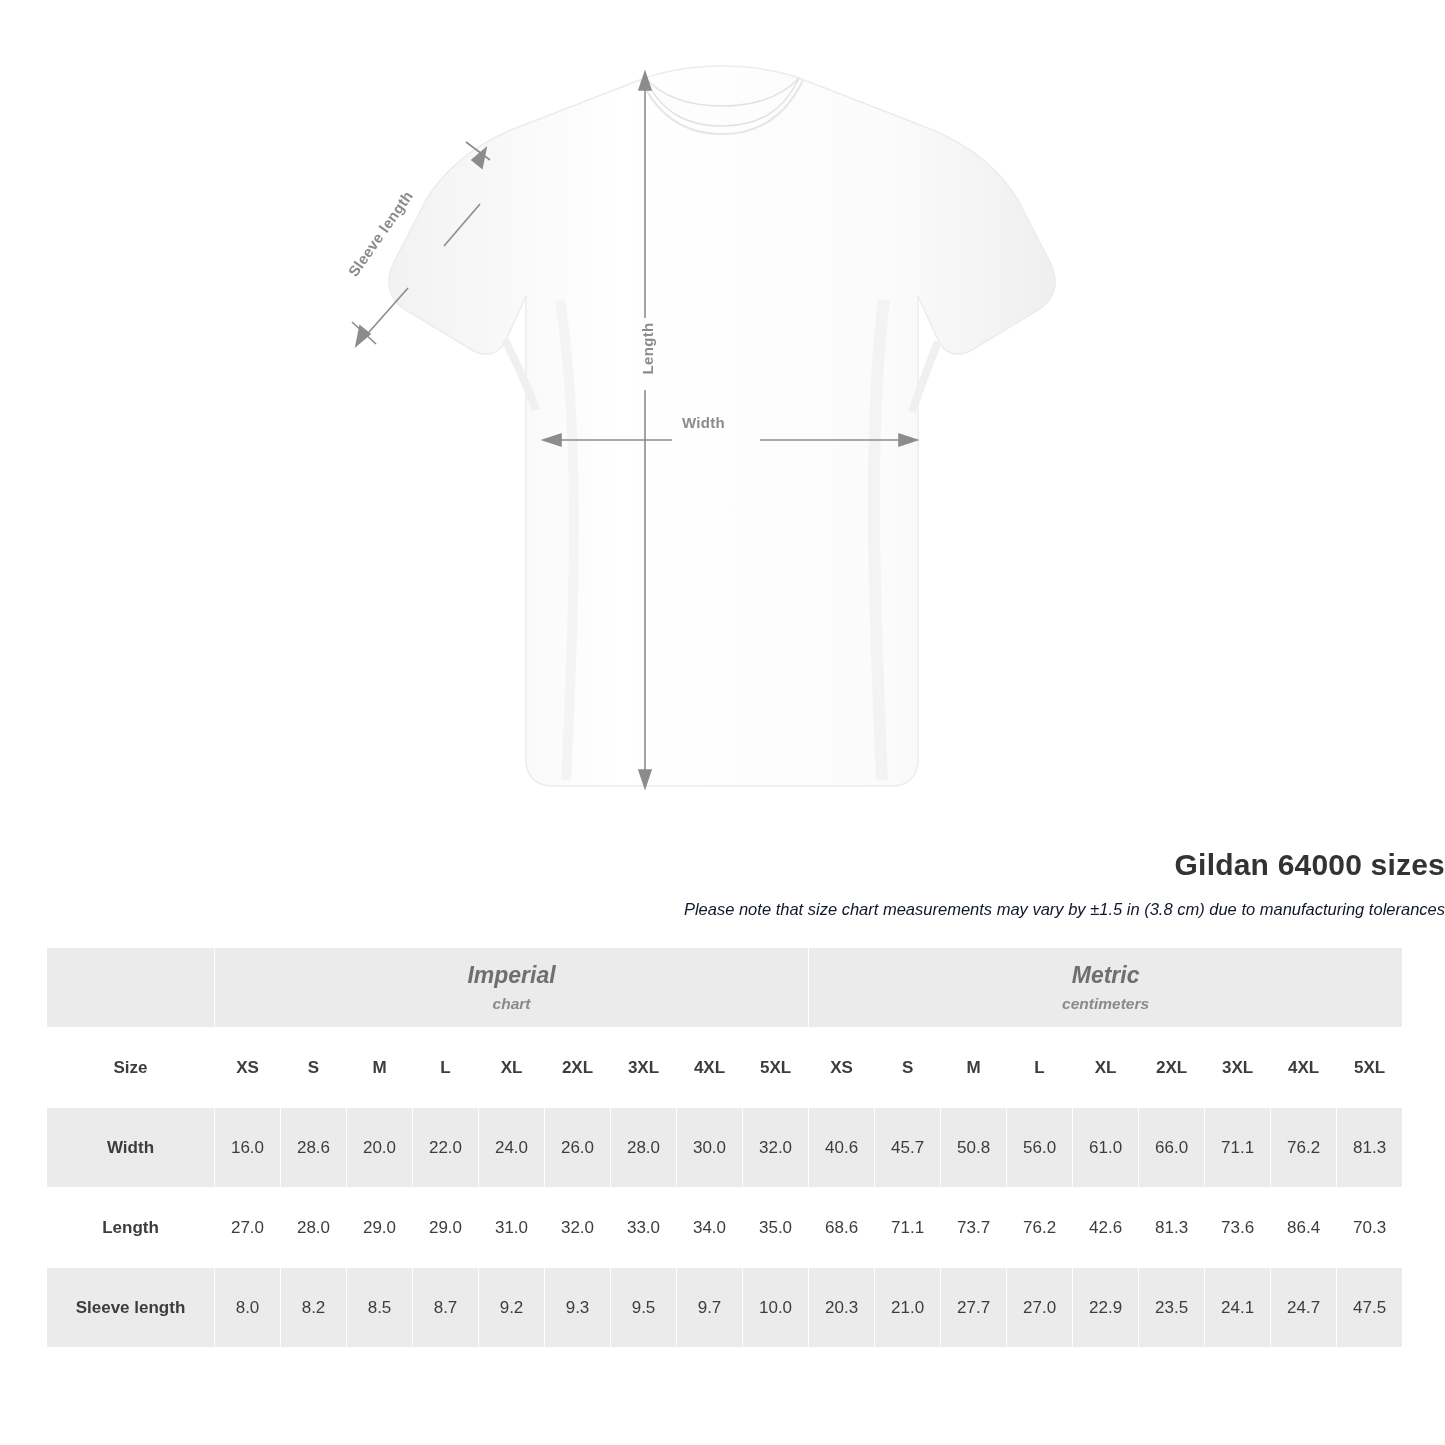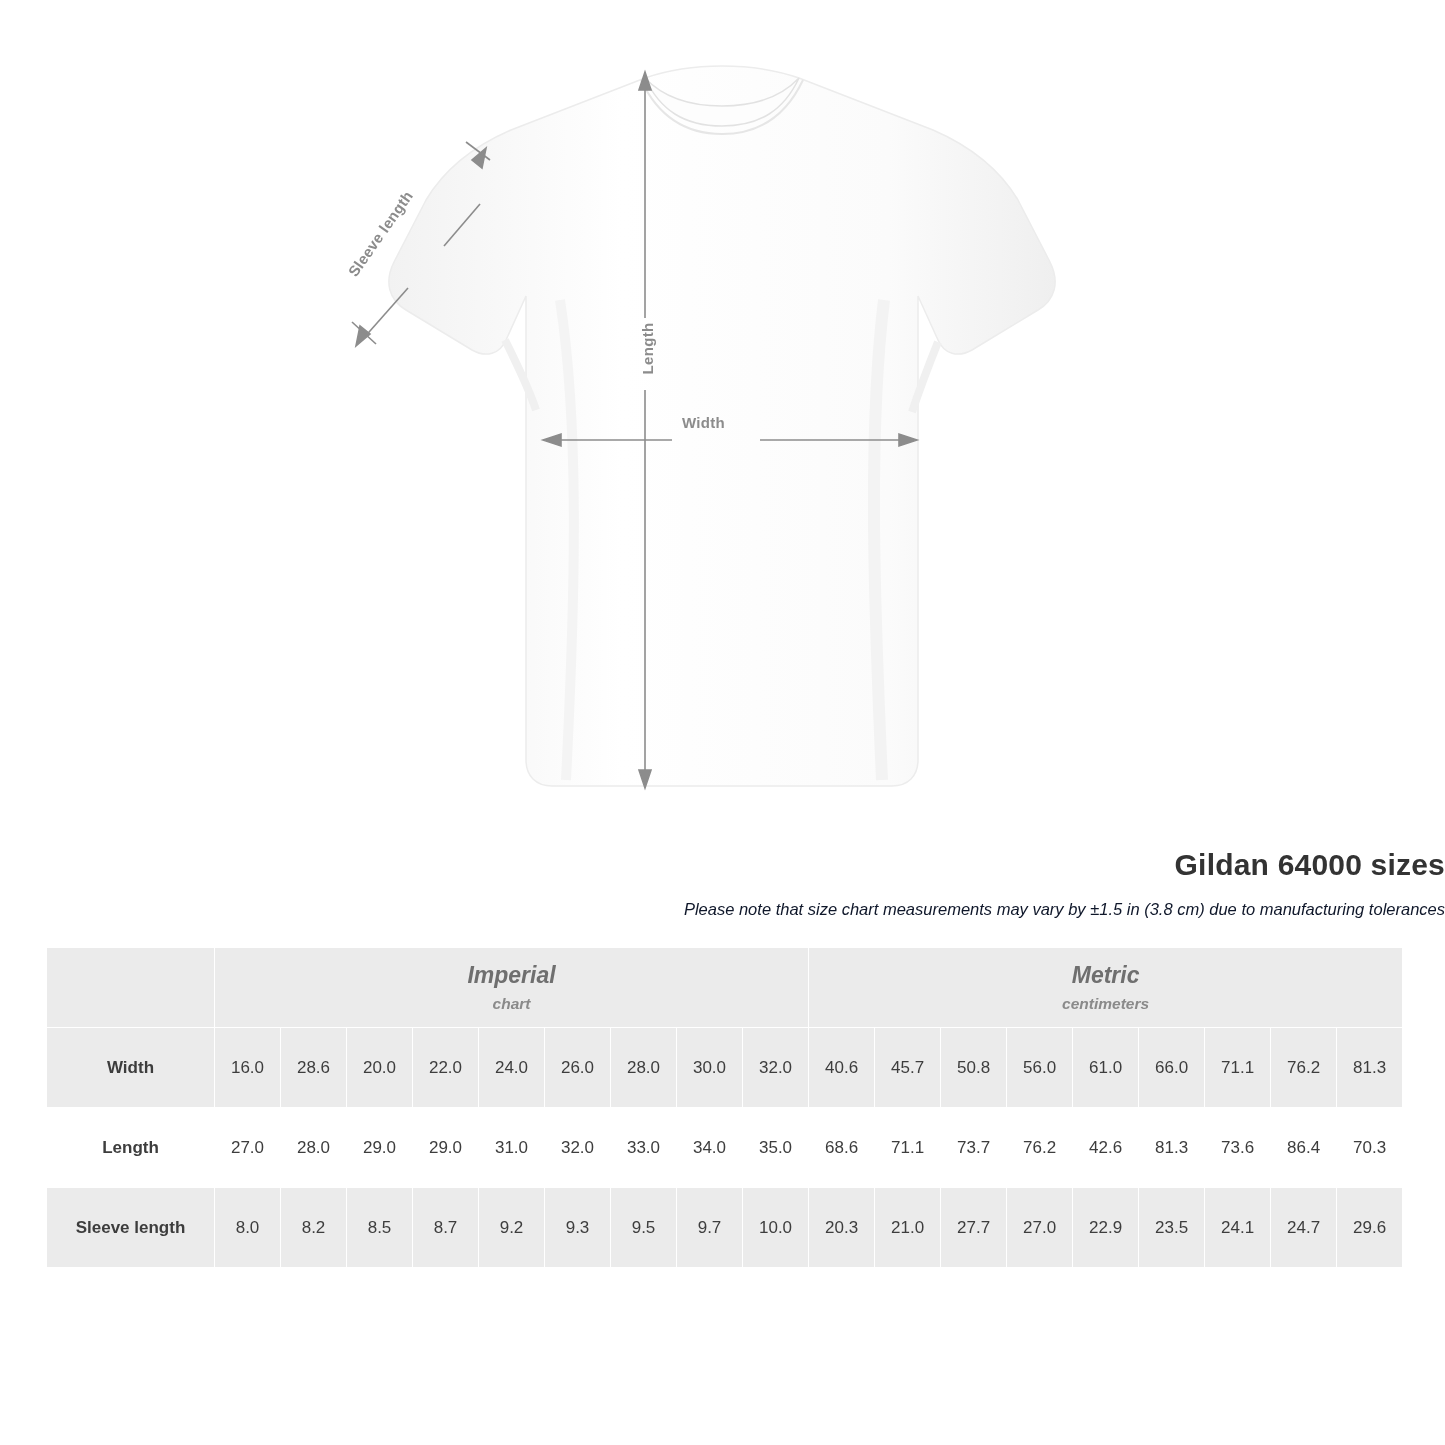--- a/index.html
+++ b/index.html
@@ -257,20 +257,41 @@
           <th></th>
           <th id="imperial-head" colspan="9">
             <span class="unit-sys">Imperial</span>
             <span class="unit-sub">chart</span>
           </th>
           <th id="metric-head" colspan="9">
             <span class="unit-sys">Metric</span>
             <span class="unit-sub">centimeters</span>
           </th>
         </tr>
+        <tr class="head-row" id="size-head-row">
+          <th class="rowlabel">Size</th>
+        <th>XS</th>
+            <th>S</th>
+            <th>M</th>
+            <th>L</th>
+            <th>XL</th>
+            <th>2XL</th>
+            <th>3XL</th>
+            <th>4XL</th>
+            <th>5XL</th>
+            <th>XS</th>
+            <th>S</th>
+            <th>M</th>
+            <th>L</th>
+            <th>XL</th>
+            <th>2XL</th>
+            <th>3XL</th>
+            <th>4XL</th>
+            <th>5XL</th>
+          </tr>
       </thead>
       <tbody id="table-body">
           <tr class="band-grey">
             <th class="rowlabel">Width</th>
             <td>16.0</td>
             <td>28.6</td>
             <td>20.0</td>
             <td>22.0</td>
             <td>24.0</td>
             <td>26.0</td>
@@ -320,19 +341,19 @@
             <td>9.7</td>
             <td>10.0</td>
             <td>20.3</td>
             <td>21.0</td>
             <td>27.7</td>
             <td>27.0</td>
             <td>22.9</td>
             <td>23.5</td>
             <td>24.1</td>
             <td>24.7</td>
-            <td>29.6</td>
+            <td>47.5</td>
           </tr>
         </tbody>
     </table>
   </div>
 
 </div>
 
 </body></html>

